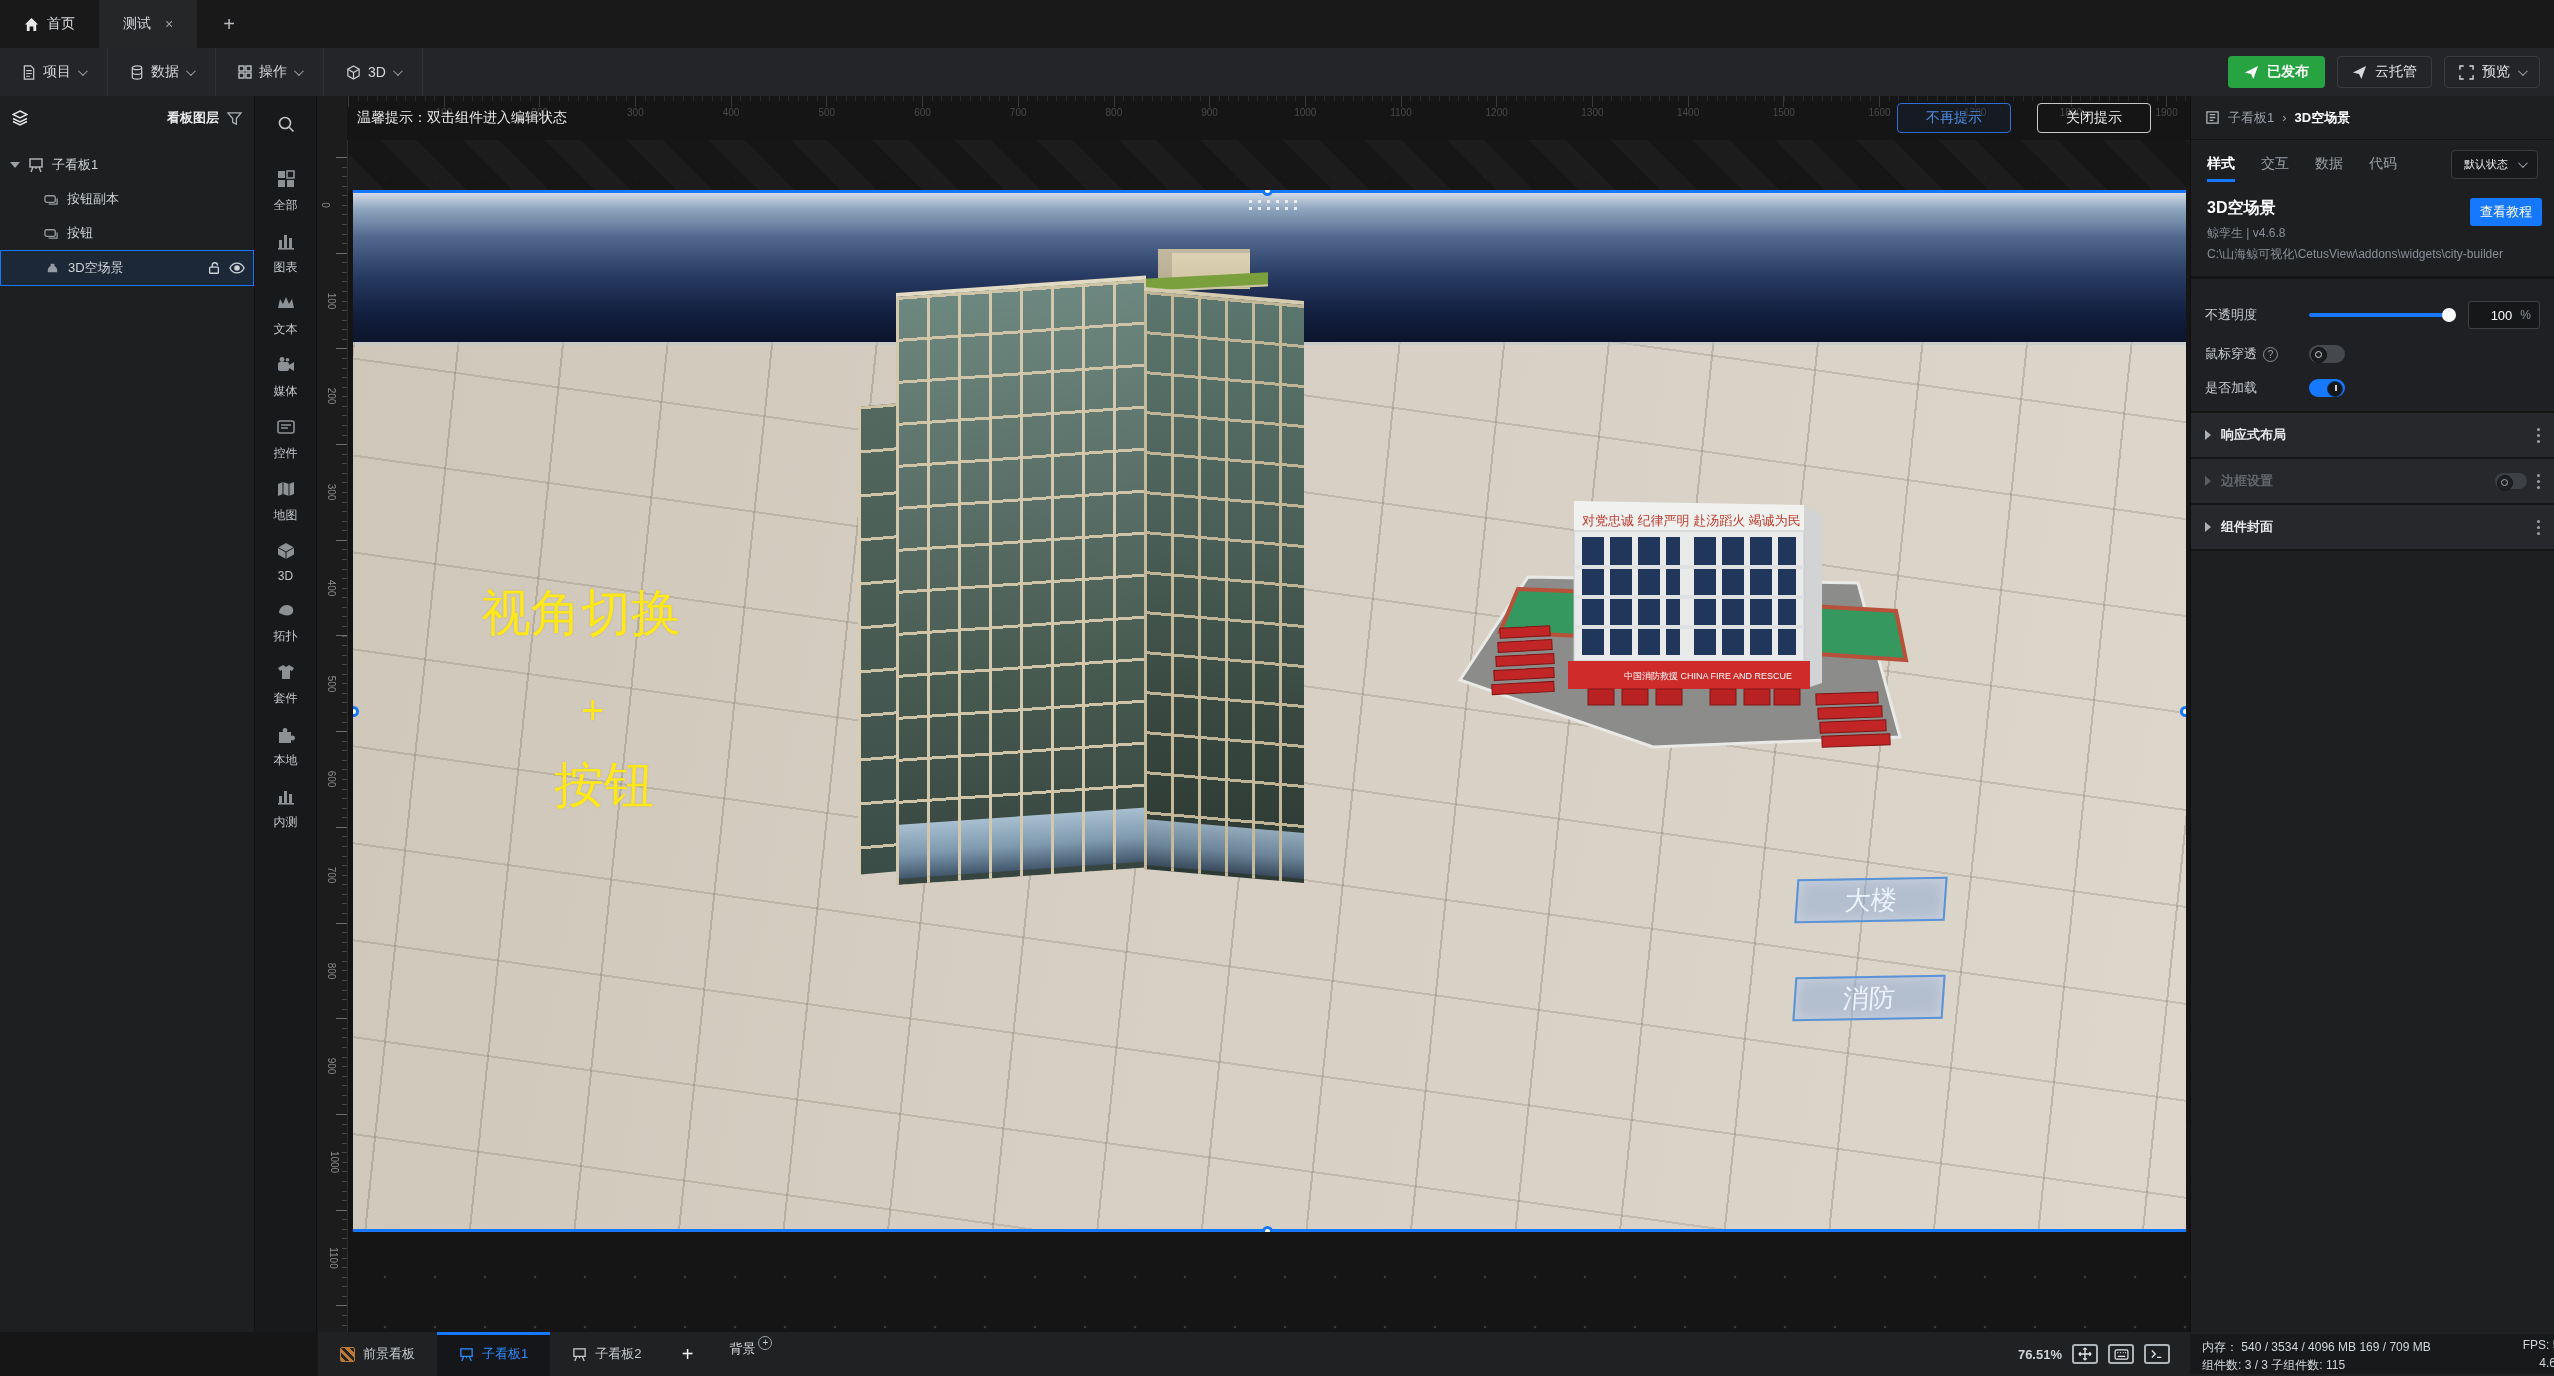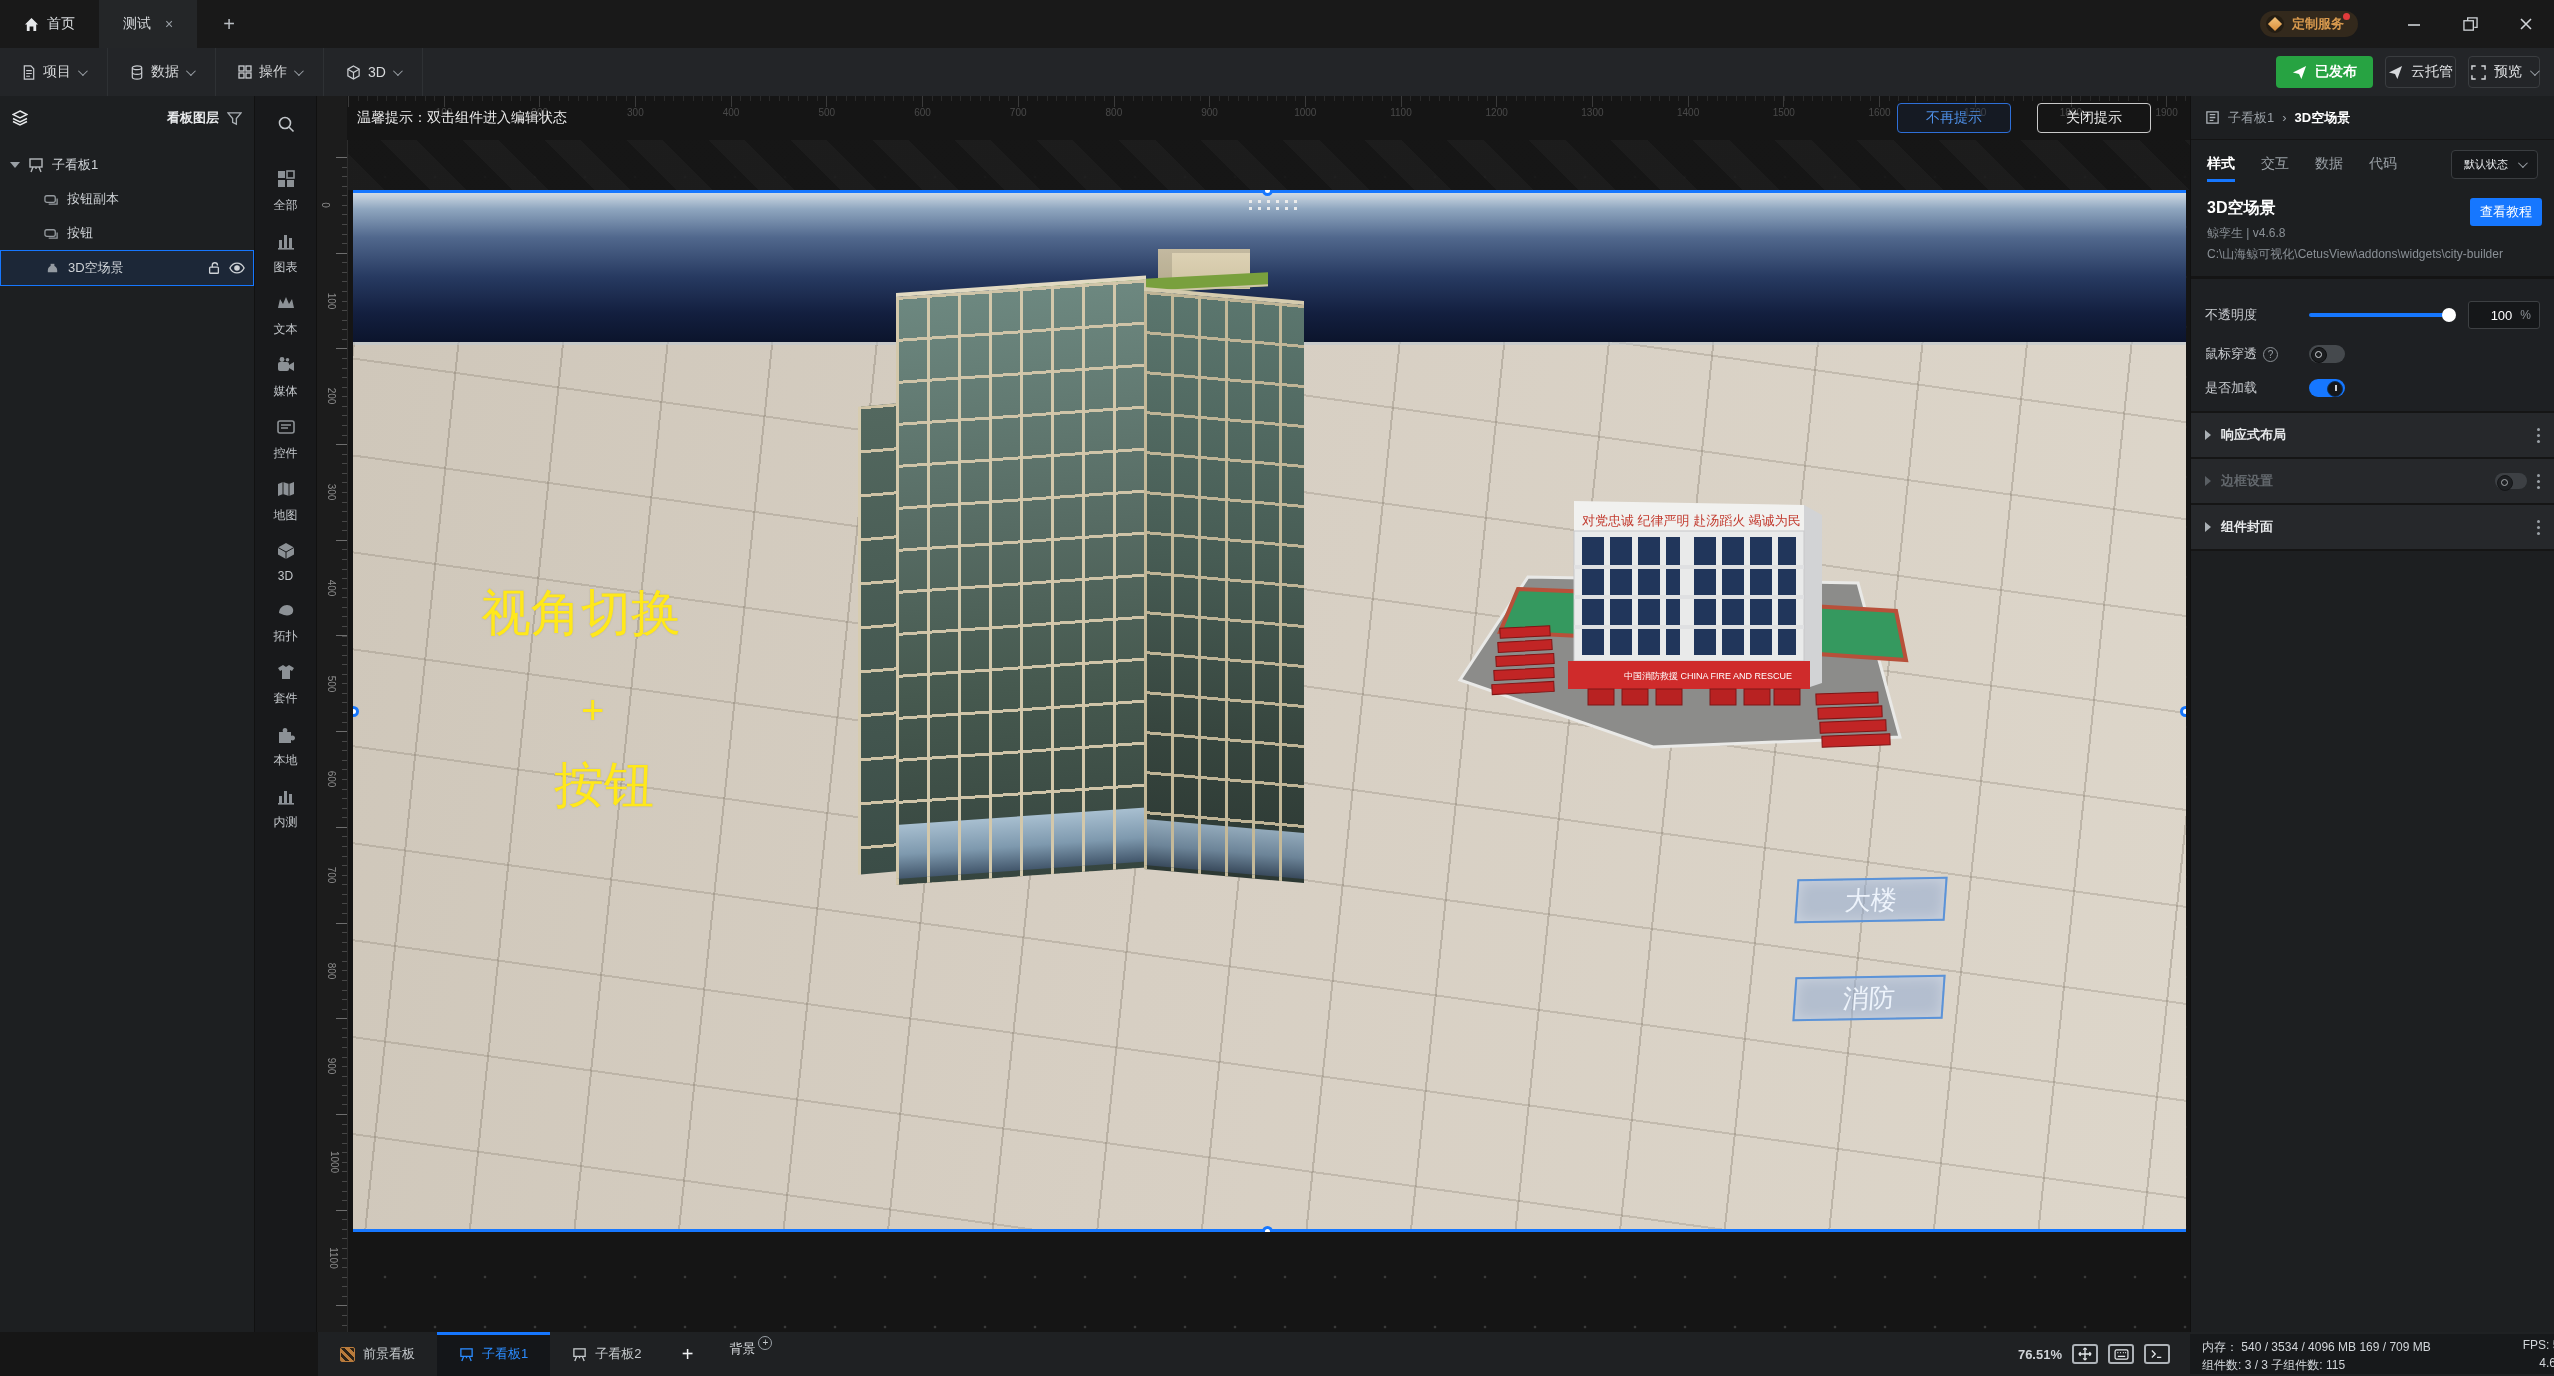--- a/index.html
+++ b/index.html
@@ -21,21 +21,21 @@
   .winctl { width:56px; height:48px; display:flex; align-items:center; justify-content:center; color:#cfd3d7; font-size:16px; }
   .winctl svg { stroke:#cfd3d7; }
 
   
   .menubar { position:absolute; top:48px; left:0; right:0; height:48px; background:#232528; display:flex; align-items:center; }
   .menu-item { display:flex; align-items:center; gap:7px; padding:0 22px; height:100%; color:#d6d8da; font-size:14px; border-right:1px solid #2e3134; }
   .menu-item:first-child { border-left:none; }
   .chev { width:7px; height:7px; border-right:1.5px solid #9aa0a6; border-bottom:1.5px solid #9aa0a6; transform:rotate(45deg) translateY(-2px); }
   .mb-right { margin-left:auto; display:flex; align-items:center; gap:12px; padding-right:14px; }
   .btn-publish { display:flex; align-items:center; gap:8px; background:#27a342; color:#fff; font-size:14px; font-weight:bold; padding:7px 16px; border-radius:4px; }
-  .btn-dark { display:flex; align-items:center; gap:8px; background:#232528; border:1px solid #3a3d40; color:#e3e5e7; font-size:14px; padding:6px 2px; border-radius:4px; }
+  .btn-dark { display:flex; align-items:center; gap:8px; background:#232528; border:1px solid #3a3d40; color:#e3e5e7; font-size:14px; padding:6px 14px; border-radius:4px; }
 
   
   .layers { position:absolute; top:96px; bottom:44px; left:0; width:255px; background:#1d1f21; border-right:1px solid #111; }
   .layers-head { height:44px; display:flex; align-items:center; padding:0 12px; gap:8px; }
   .layers-title { font-weight:bold; color:#e8eaec; font-size:13px; flex:1;text-align:right; }
   .tree { padding-top:8px; }
   .tree-row { height:34px; display:flex; align-items:center; gap:8px; color:#cfd3d7; font-size:13px; }
   .tree-root { padding-left:10px; }
   .caret-down { width:0; height:0; border-left:5px solid transparent; border-right:5px solid transparent; border-top:6px solid #9aa0a6; }
   .tree-child { padding-left:44px; }
@@ -193,43 +193,20 @@
         </svg>
       <span>首页</span>
     </div>
     <div class="tb-tab active">
       <span>测试</span>
       <span class="x">×</span>
     </div>
     <div class="tb-new">
         <span>+</span>
       </div>
-    <div class="tb-right">
-      <div class="badge">
-        <span class="gem"></span>
-        <span>定制服务</span>
-        <span class="reddot"></span>
-      </div>
-      <div class="winctl">
-        <svg width="14" height="14" viewBox="0 0 14 14">
-            <line x1="1" y1="8" x2="13" y2="8" stroke-width="1.6"></line>
-          </svg>
-      </div>
-      <div class="winctl">
-        <svg width="15" height="15" viewBox="0 0 16 16" fill="none">
-            <rect x="1" y="4" width="10" height="10" stroke-width="1.4"></rect>
-            <path d="M5 4 V1 H15 V11 H12" stroke-width="1.4"></path>
-          </svg>
-      </div>
-      <div class="winctl">
-        <svg width="14" height="14" viewBox="0 0 14 14">
-            <path d="M2 2 L12 12 M12 2 L2 12" stroke-width="1.6"></path>
-          </svg>
-      </div>
-    </div>
   </div>
 
   <div class="menubar">
     <div class="menu-item">
       <svg width="14" height="15" viewBox="0 0 14 16" fill="none" stroke="#c9ccd0">
           <path d="M2 1 H9 L12 4 V15 H2 Z" stroke-width="1.3"></path>
           <path d="M4 6 H10 M4 9 H10 M4 12 H8" stroke-width="1.2"></path>
         </svg>
       <span>项目</span>
         <span class="chev"></span>

